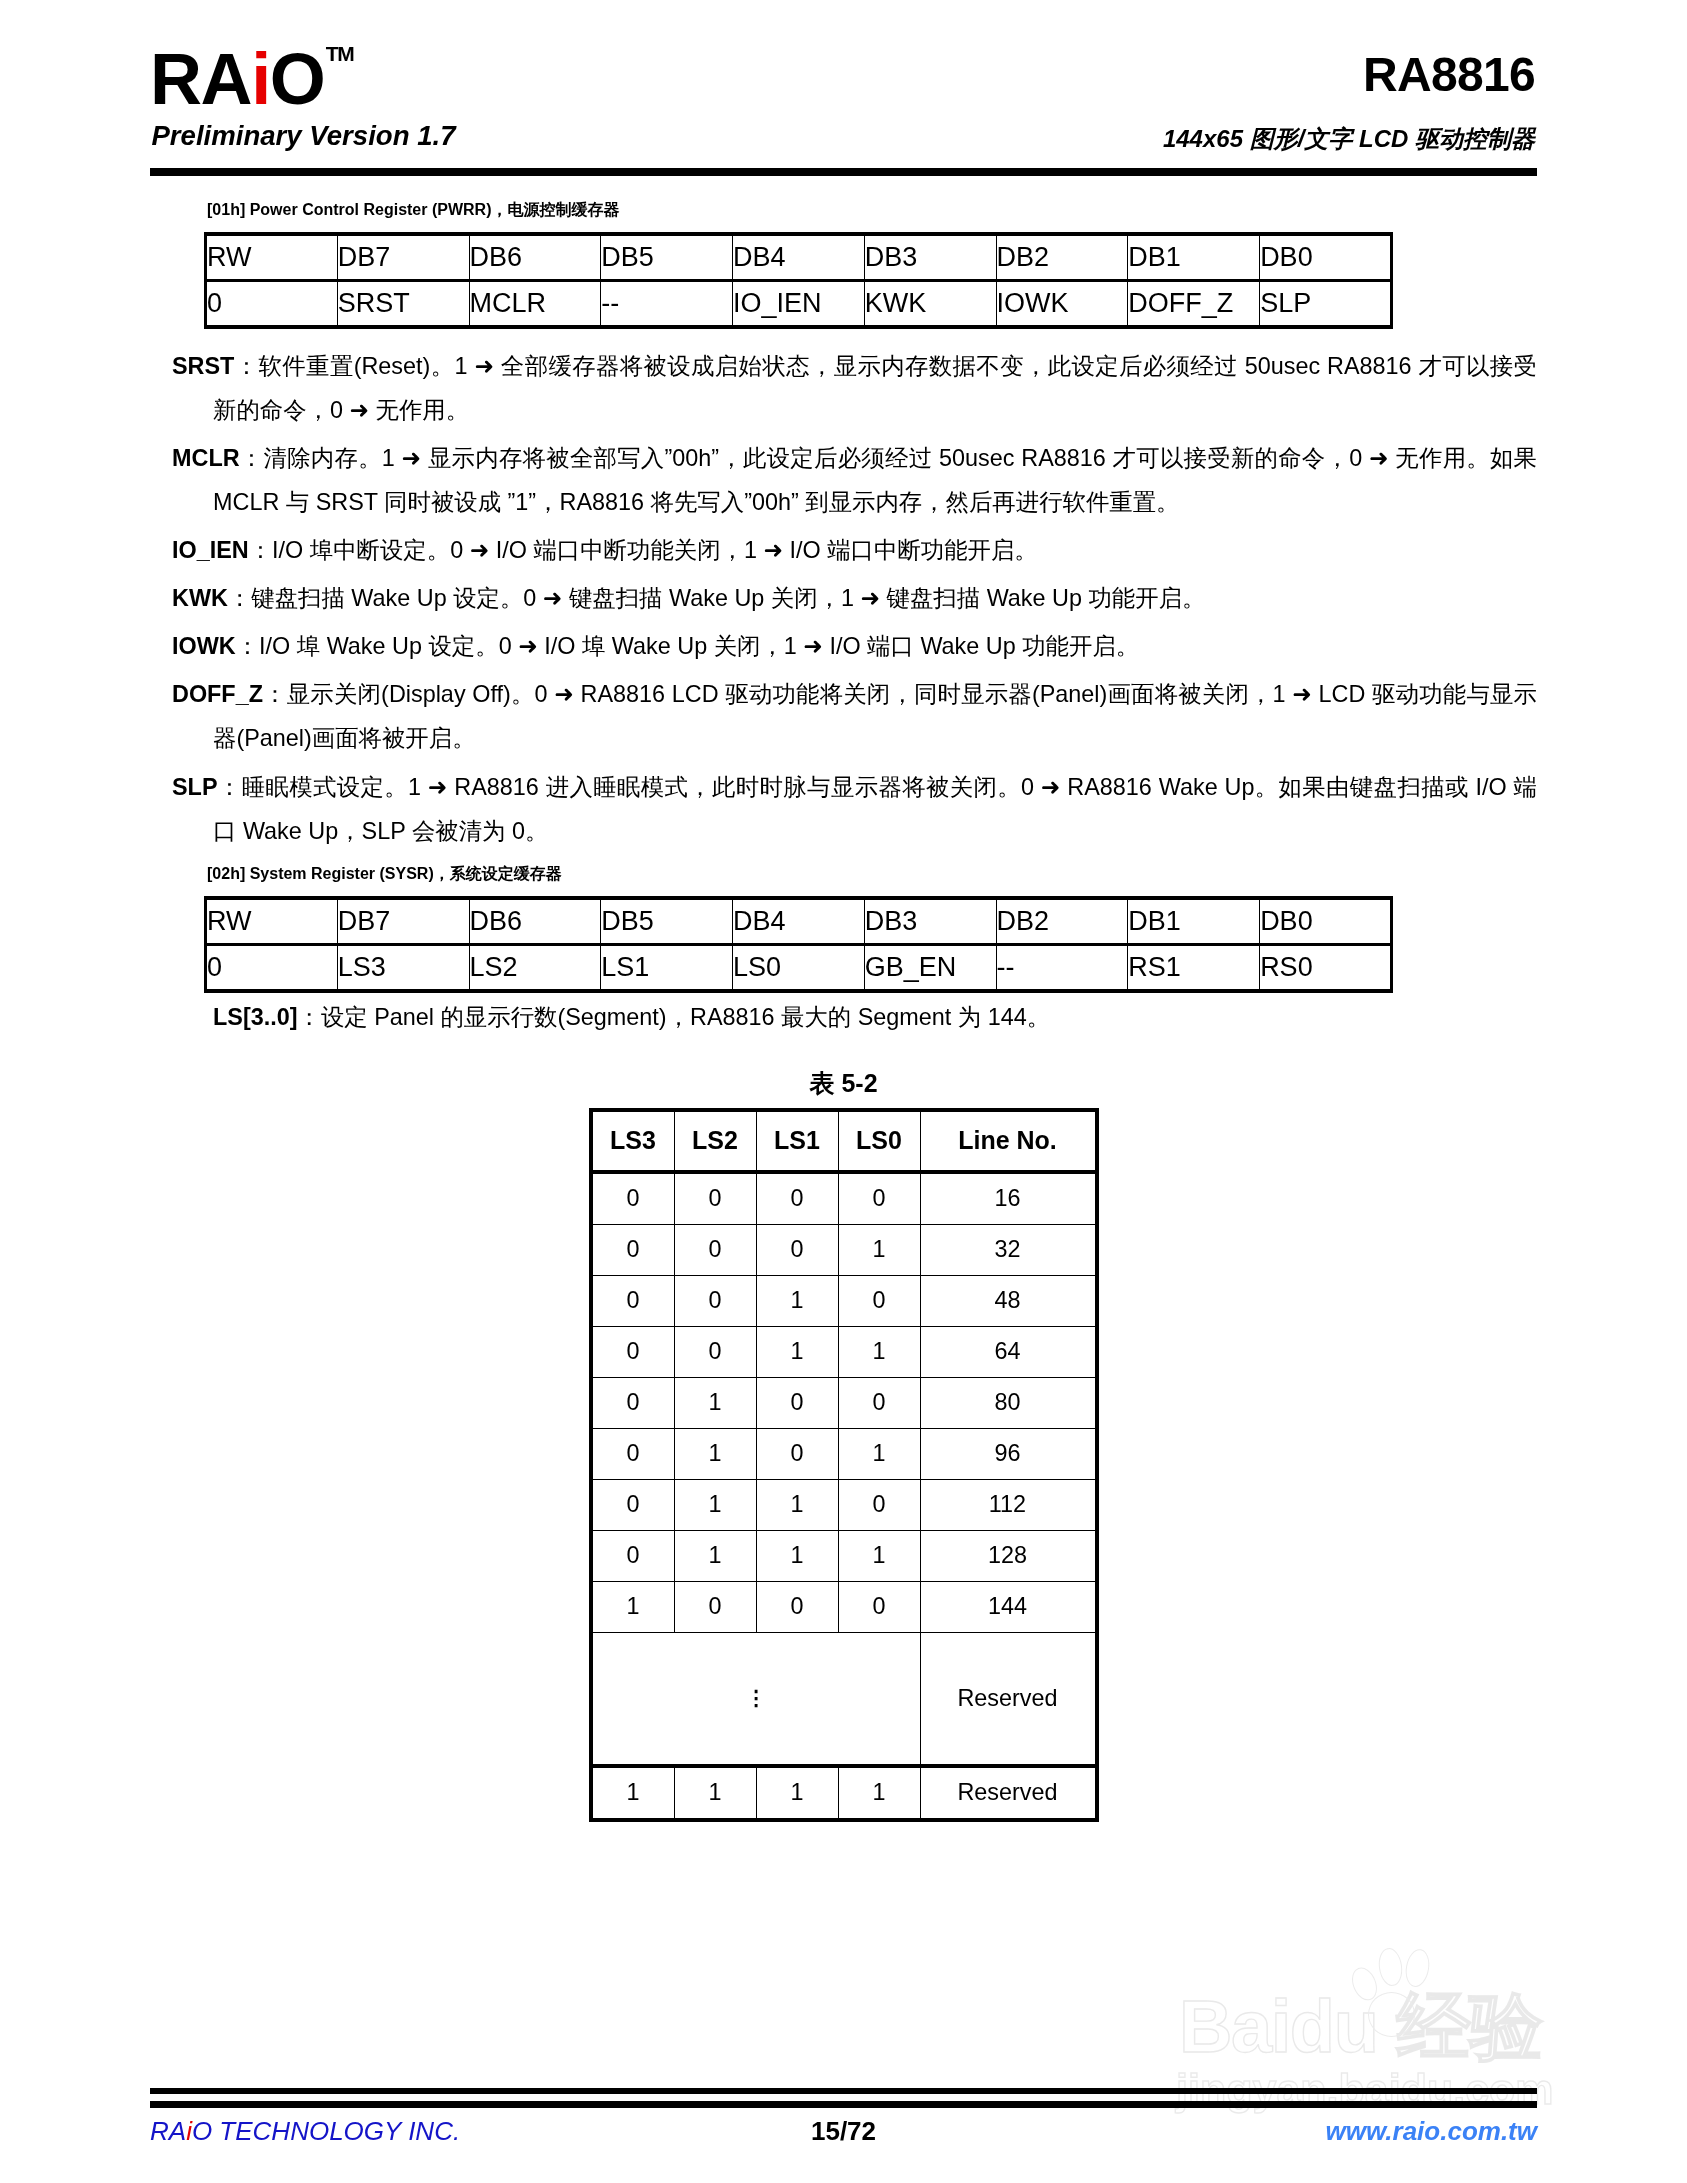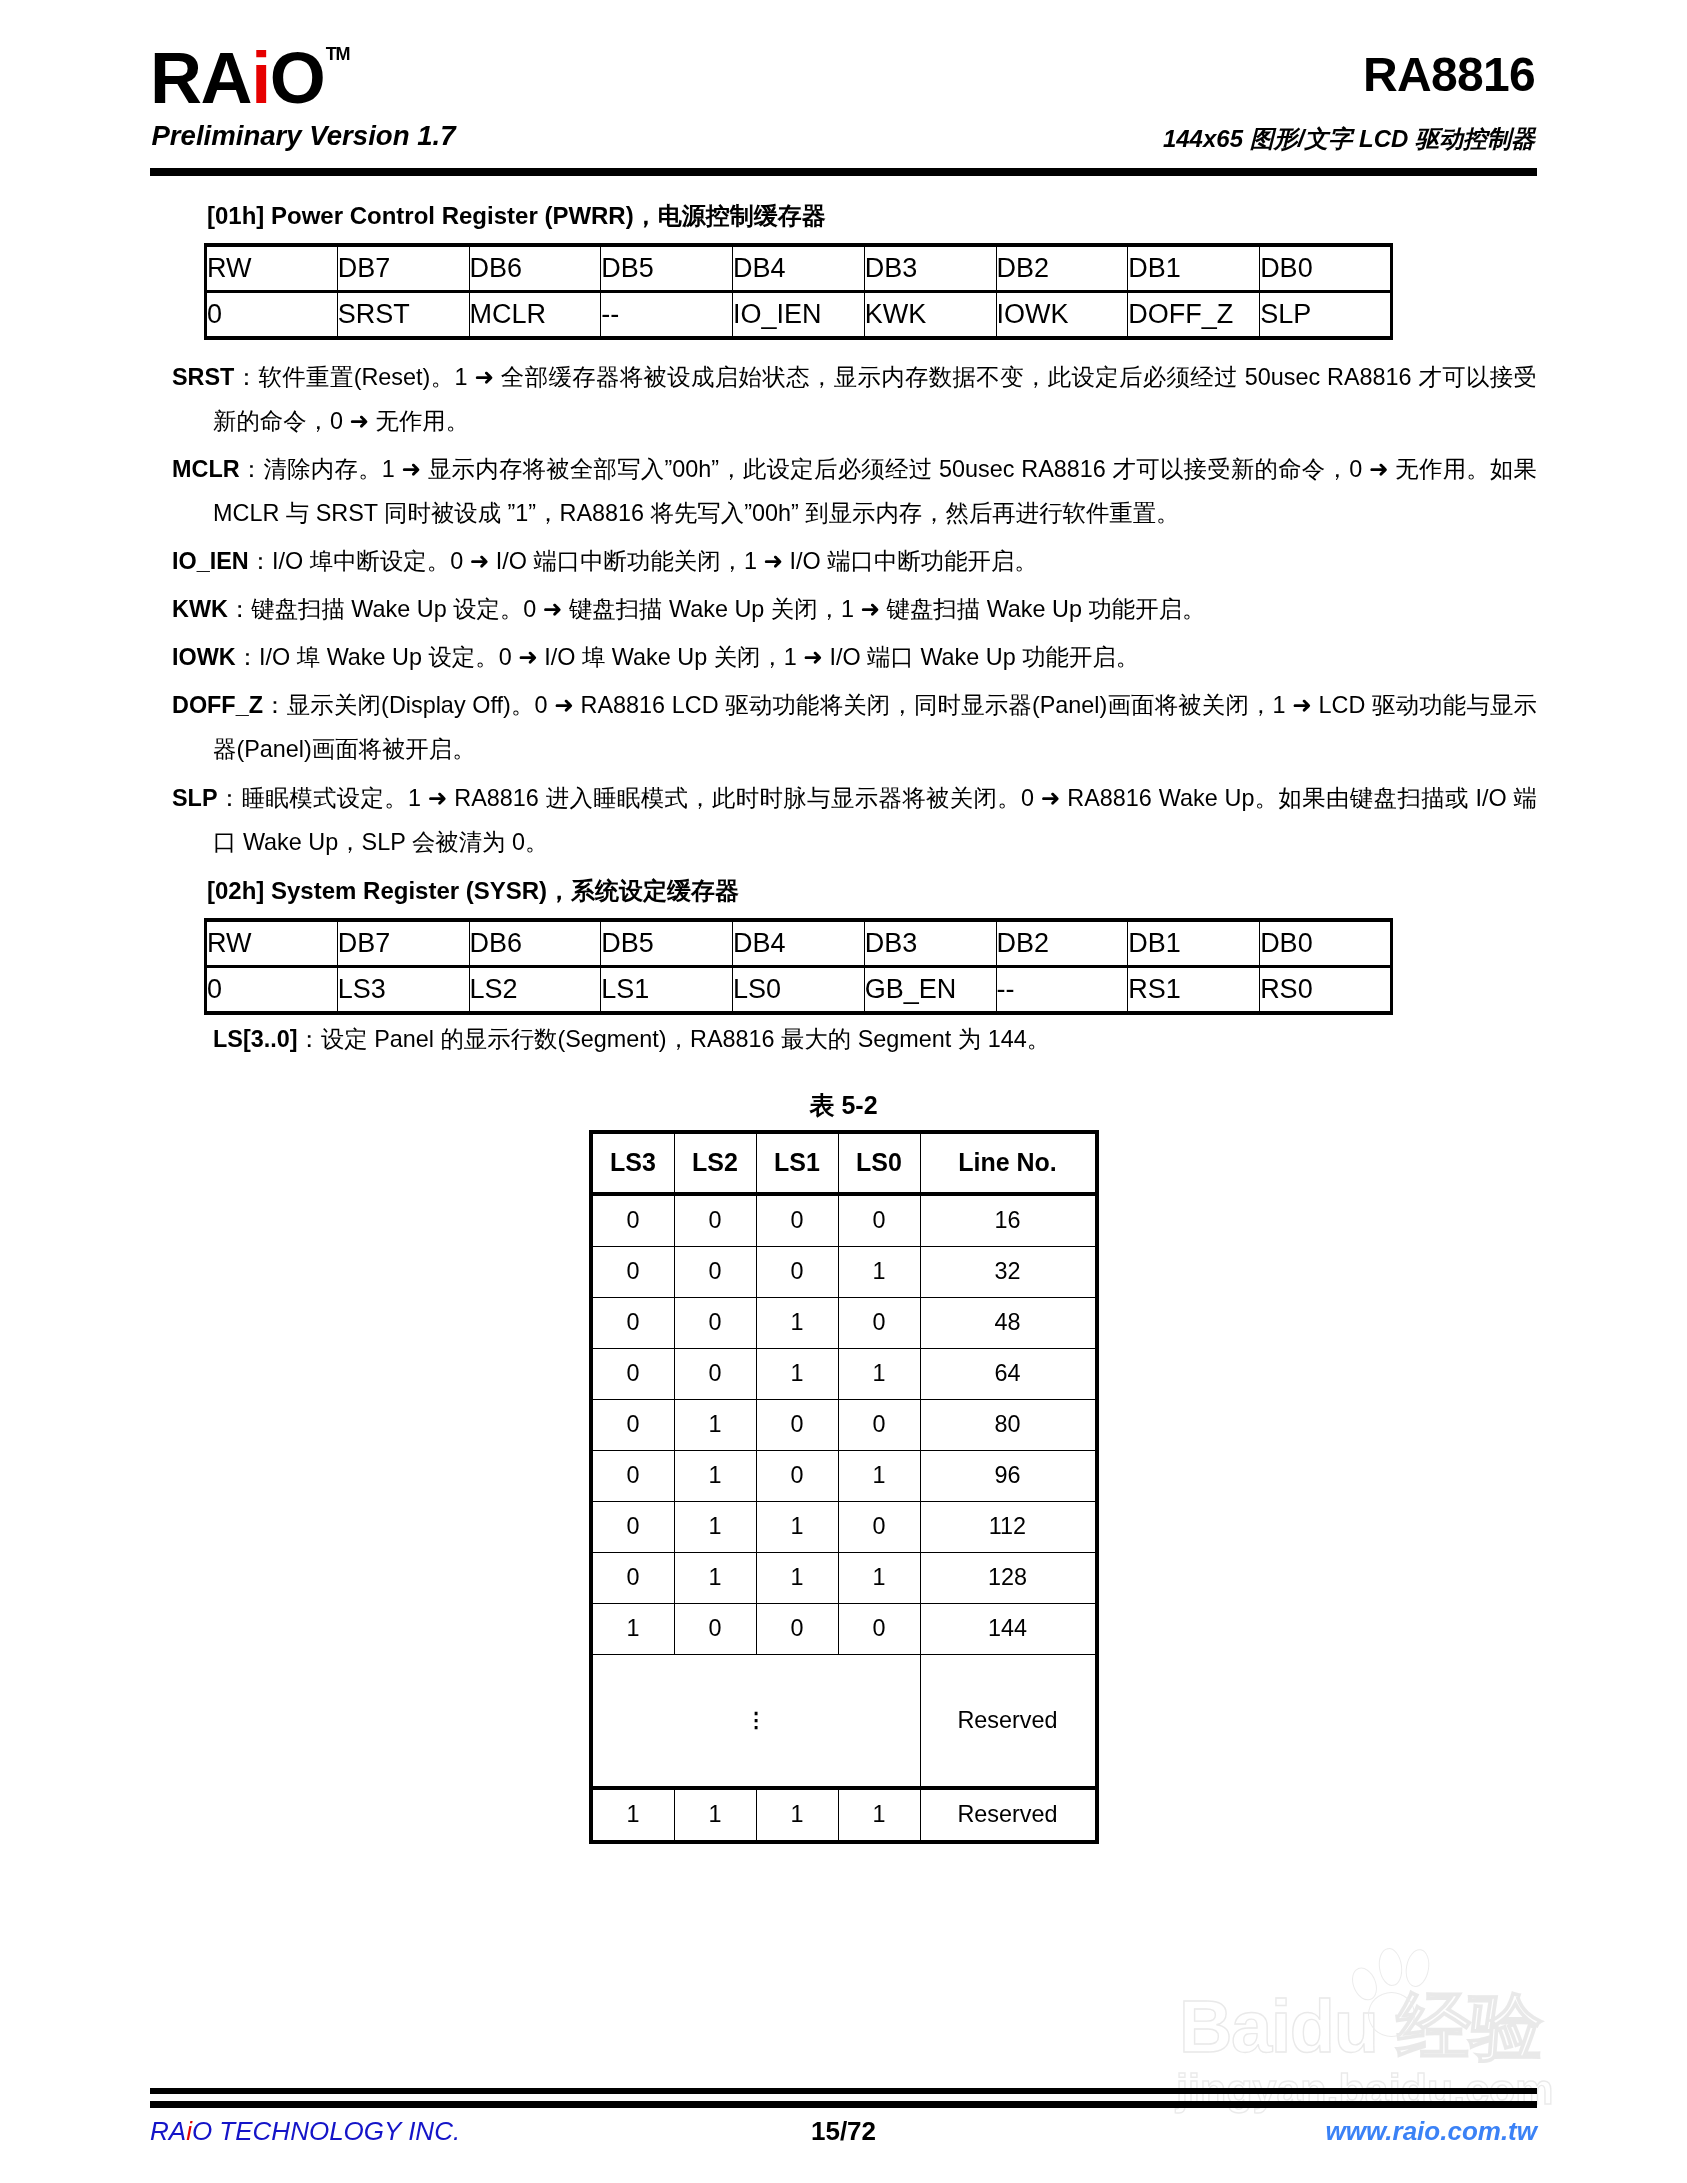--- a/index.html
+++ b/index.html
@@ -38,21 +38,21 @@
     font-family: "Liberation Sans", sans-serif;
     font-weight: bold;
     font-size: 72px;
     line-height: 72px;
     letter-spacing: -1.4px;
     white-space: nowrap;
   }
   .logo .ltr { color: #000; }
   .logo .red { color: #e60000; }
   .logo .tm {
-    font-size: 18px;
+    font-size: 21px;
     vertical-align: super;
     position: relative;
     top: -18px;
     left: 1.4px;
   }
   .chipname {
     position: absolute;
     right: 0;
     top: 5.5px;
     font-weight: bold;
@@ -91,21 +91,21 @@
   
   .content {
     position: absolute;
     left: 150px;
     top: 200px;
     width: 1387px;
   }
 
   .sec-title {
     font-weight: bold;
-    font-size: 24px;
+    font-size: 16px;
     margin: 0 0 11px 57px;
     white-space: nowrap;
   }
 
   
   table.bits {
     border-collapse: collapse;
     margin-left: 54px;
     width: 1189px;
     table-layout: fixed;

